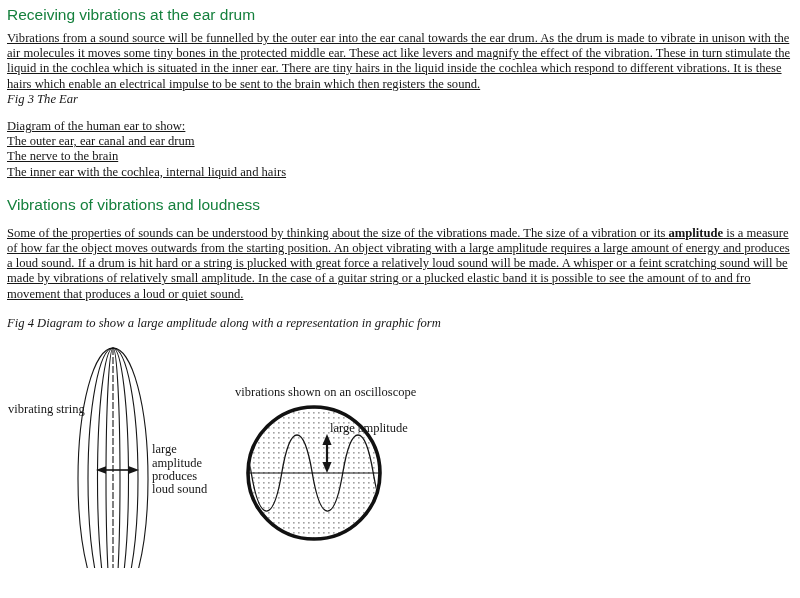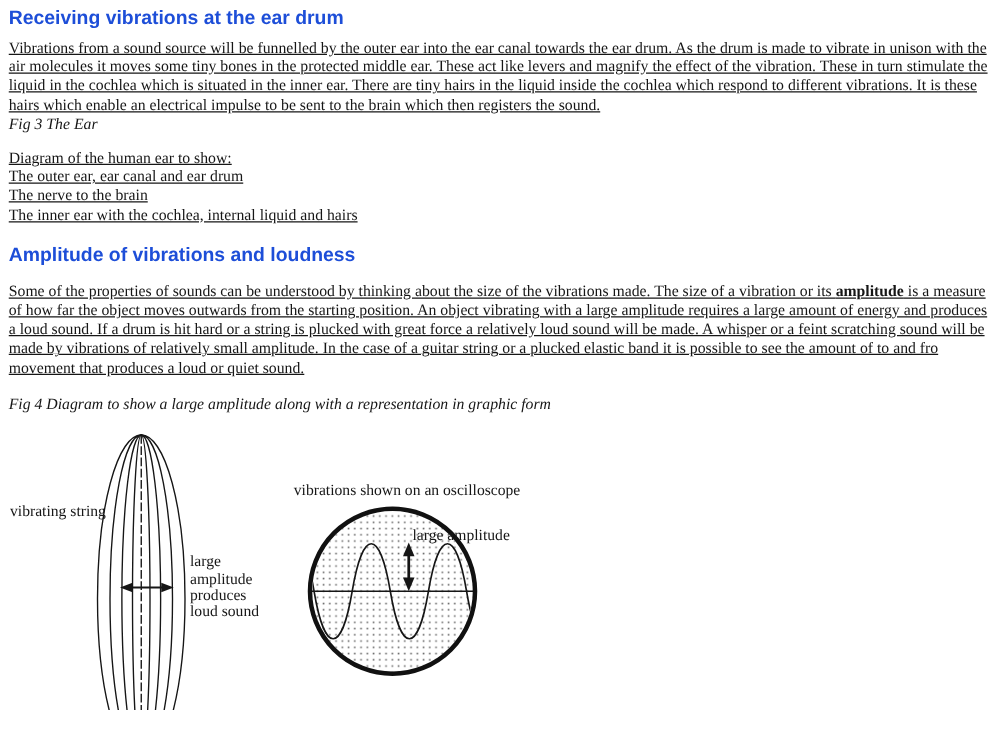--- a/index.html
+++ b/index.html
@@ -7,24 +7,24 @@
     width: 800px; height: 598px;
     box-sizing: border-box;
     padding: 6px 7px 0;
     overflow: hidden;
     background: #ffffff;
     color: #161616;
     font-family: "Liberation Serif", serif;
   }
   .section-heading {
     font-family: "Liberation Sans", sans-serif;
-    font-weight: 700;
+    font-weight: 400;
     font-size: 15.5px;
     line-height: 18px;
-    color: #1d4ed8;
+    color: #15803d;
     margin: 0;
   }
   .body-text {
     font-size: 12.6px;
     line-height: 15.2px;
     margin: 0;
     text-decoration: underline;
   }
   .fig-caption {
     font-style: italic;
@@ -55,21 +55,21 @@
 
   <p class="fig-caption mt15">Fig 3 The Ear</p>
 
   <div class="body-text mt12">
     <div>Diagram of the human ear to show:</div>
     <div>The outer ear, ear canal and ear drum</div>
     <div>The nerve to the brain</div>
     <div>The inner ear with the cochlea, internal liquid and hairs</div>
   </div>
 
-  <h2 class="section-heading mt16">Amplitude of vibrations and loudness</h2>
+  <h2 class="section-heading mt16">Vibrations of vibrations and loudness</h2>
 
   <p class="body-text mt12"><span>Some of the properties of sounds can be understood by thinking about the size of the vibrations made. The size of a vibration or its </span><b>amplitude</b><span> is a measure of how far the object moves outwards from the starting position. An object vibrating with a large amplitude requires a large amount of energy and produces a loud sound. If a drum is hit hard or a string is plucked with great force a relatively loud sound will be made. A whisper or a feint scratching sound will be made by vibrations of relatively small amplitude. In the case of a guitar string or a plucked elastic band it is possible to see the amount of to and fro movement that produces a loud or quiet sound.</span></p>
 
   <p class="fig-caption mt14">Fig 4 Diagram to show a large amplitude along with a representation in graphic form</p>
 
   <svg class="figure-svg" width="786" height="227" viewBox="0 0 786 227">
     <defs>
       <pattern id="stipple" width="5" height="5" patternUnits="userSpaceOnUse">
         <rect width="5" height="5" fill="#ffffff"></rect>
         <rect x="1.2" y="1.2" width="1.3" height="1.3" fill="#6e6e6e"></rect>

